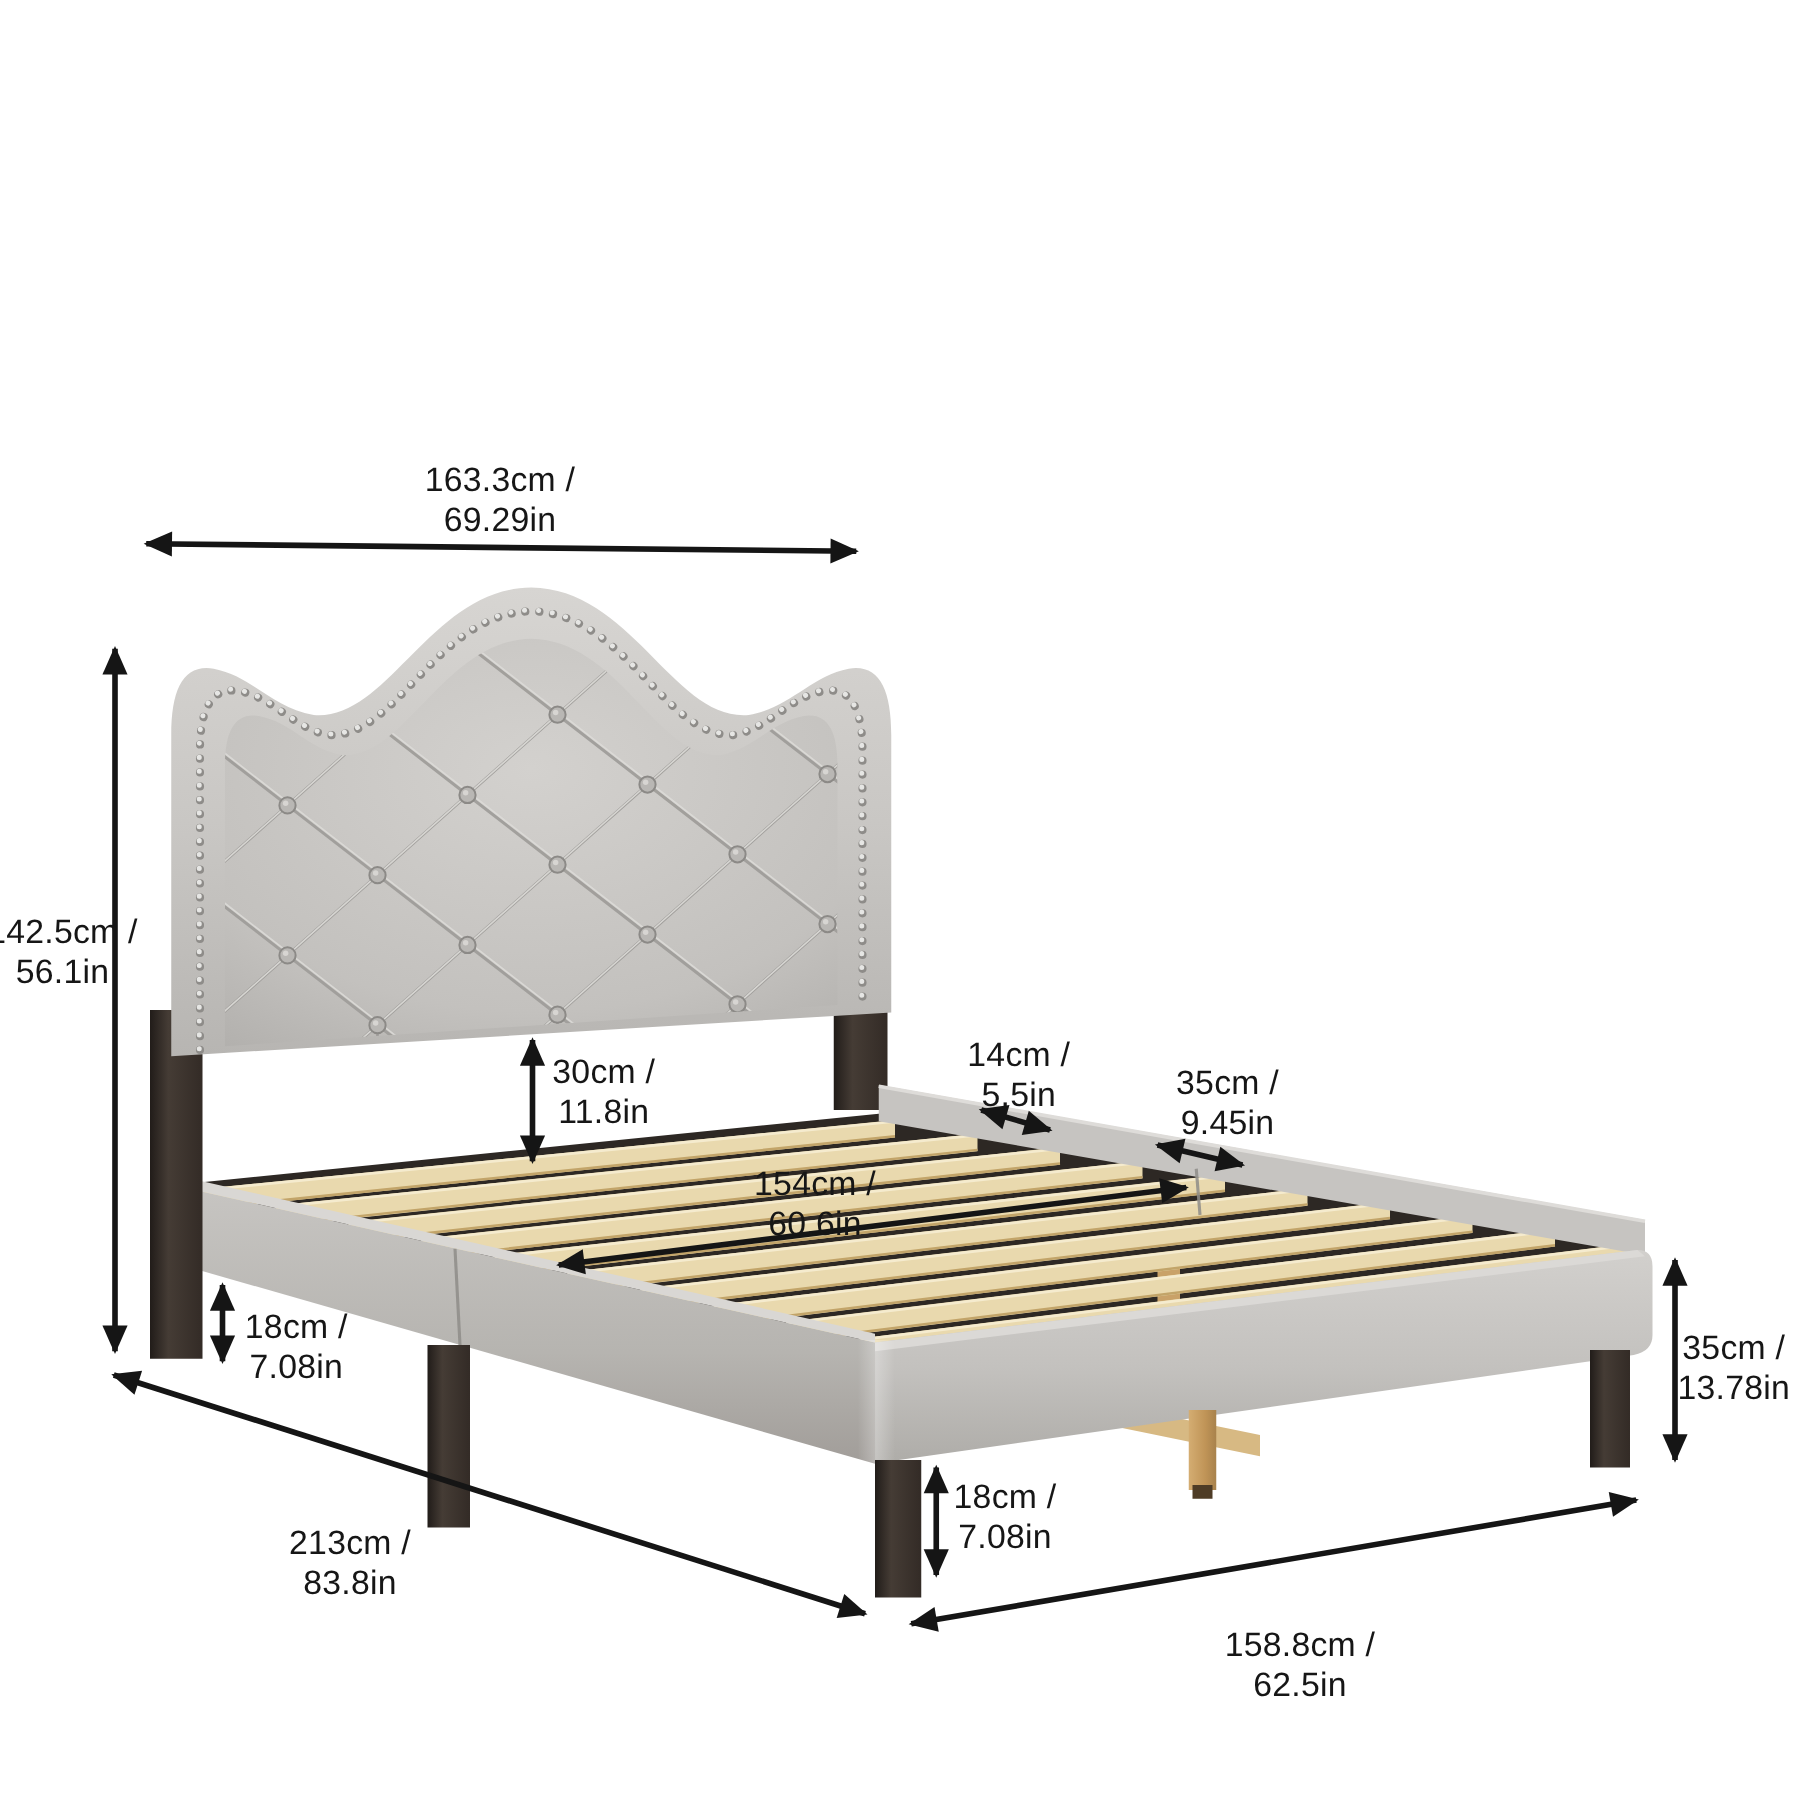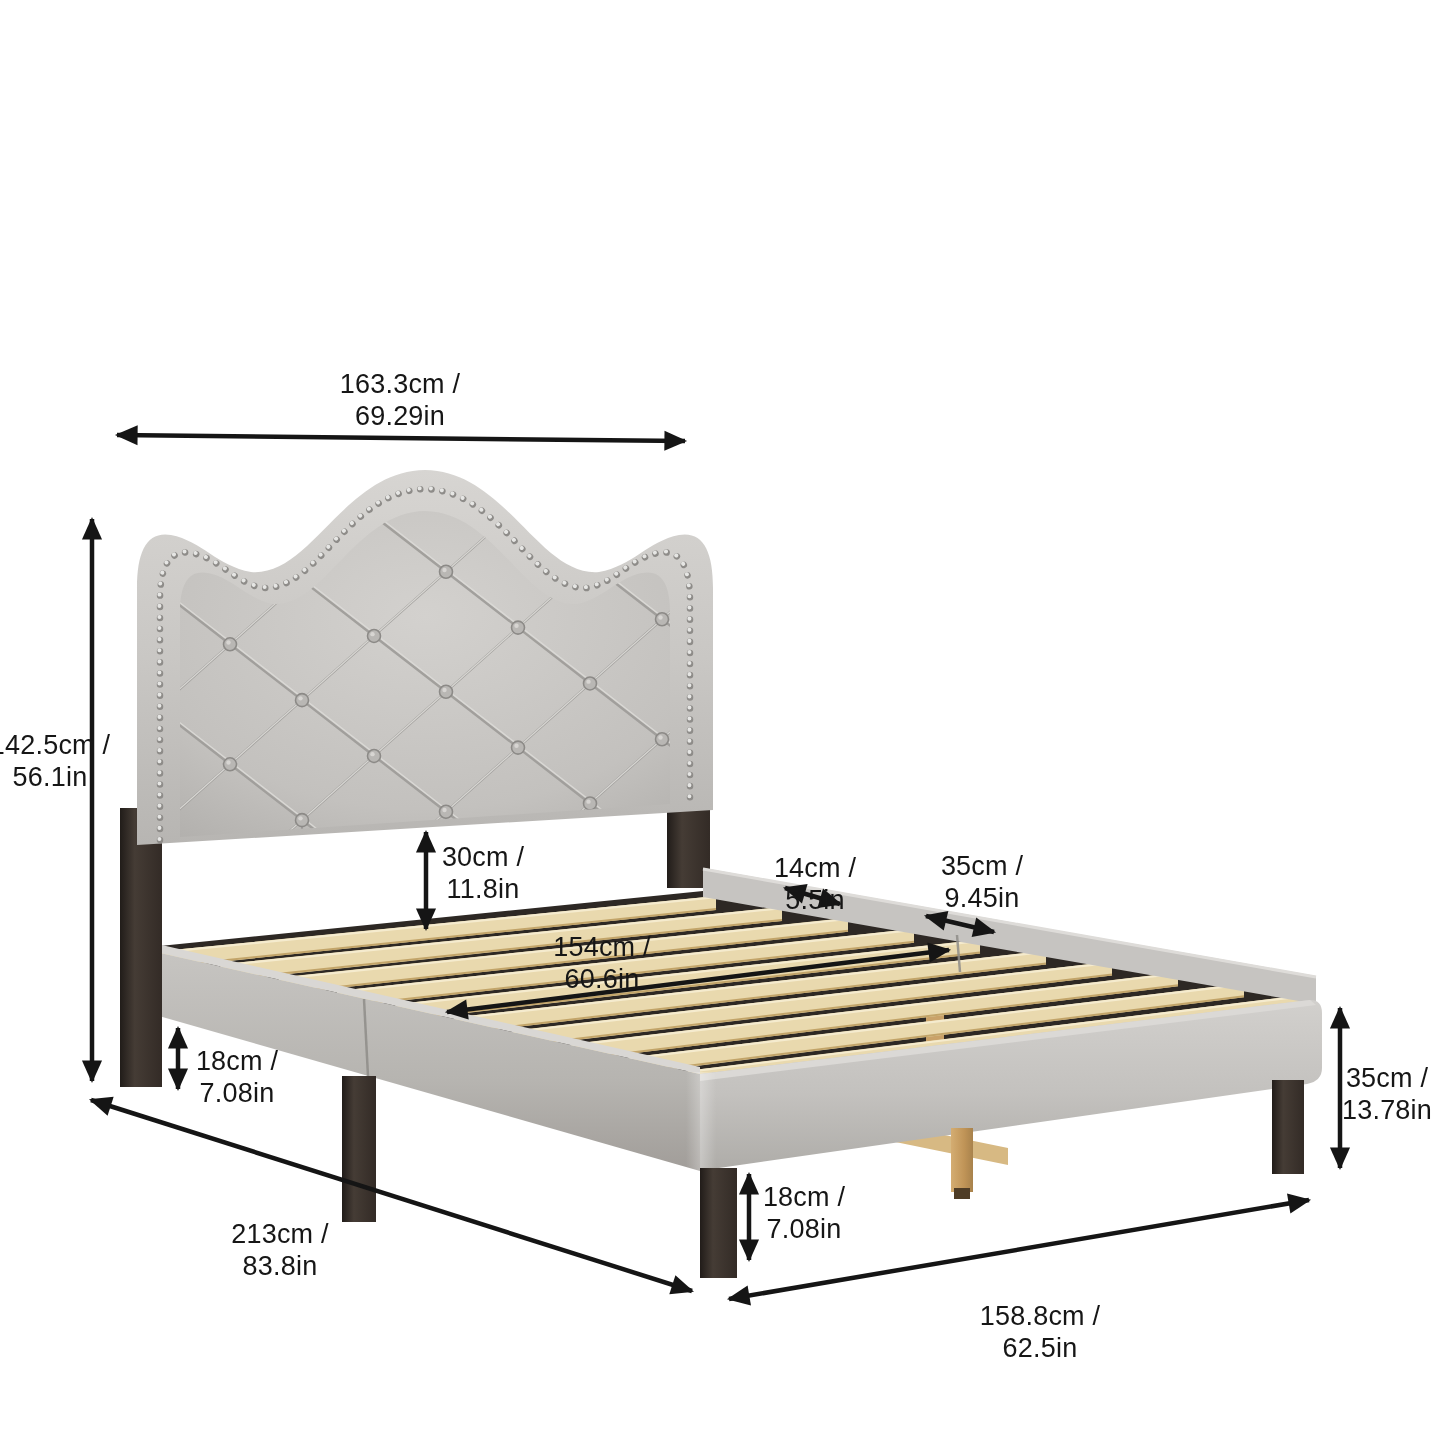--- a/index.html
+++ b/index.html
@@ -190,25 +190,25 @@
     <div>69.29in</div>
   </div>
   <div class="dim-label" style="left:50px;top:761px;">
     <div>142.5cm /</div>
     <div>56.1in</div>
   </div>
   <div class="dim-label" style="left:483px;top:873px;">
     <div>30cm /</div>
     <div>11.8in</div>
   </div>
-  <div class="dim-label" style="left:602px;top:963px;">
+  <div class="dim-label" style="left:652px;top:963px;">
     <div>154cm /</div>
     <div>60.6in</div>
   </div>
-  <div class="dim-label" style="left:815px;top:884px;">
+  <div class="dim-label" style="left:815px;top:860px;">
     <div>14cm /</div>
     <div>5.5in</div>
   </div>
   <div class="dim-label" style="left:982px;top:882px;">
     <div>35cm /</div>
     <div>9.45in</div>
   </div>
   <div class="dim-label" style="left:237px;top:1077px;">
     <div>18cm /</div>
     <div>7.08in</div>

